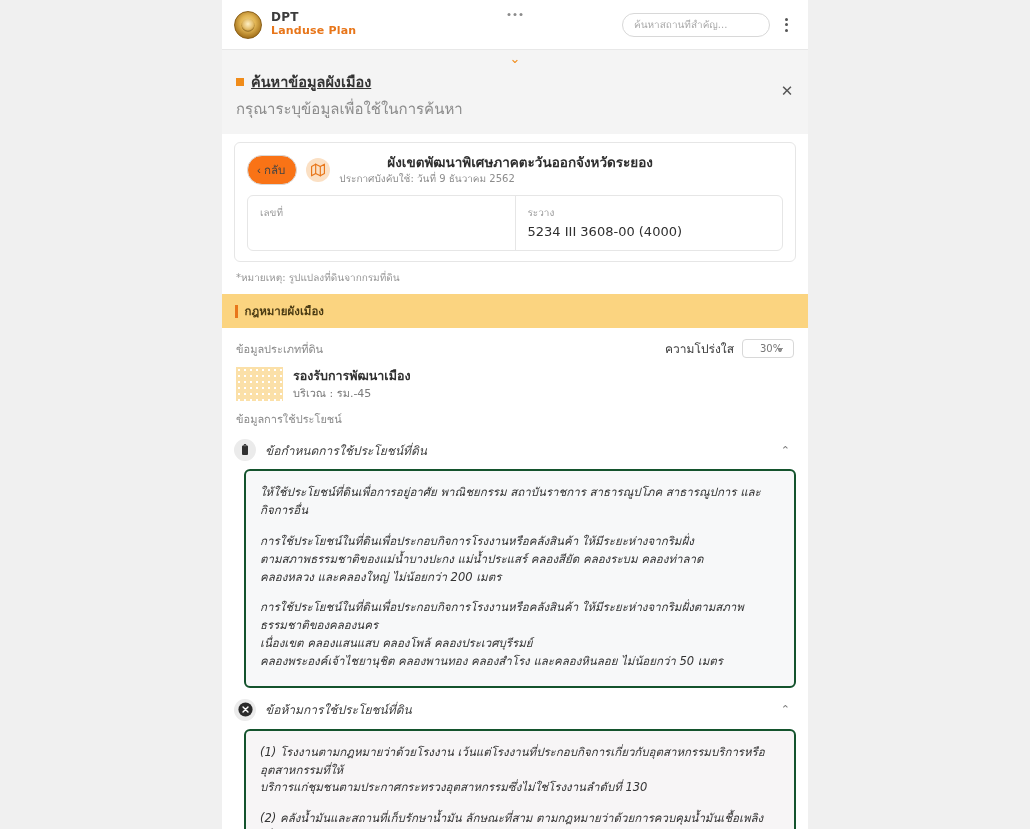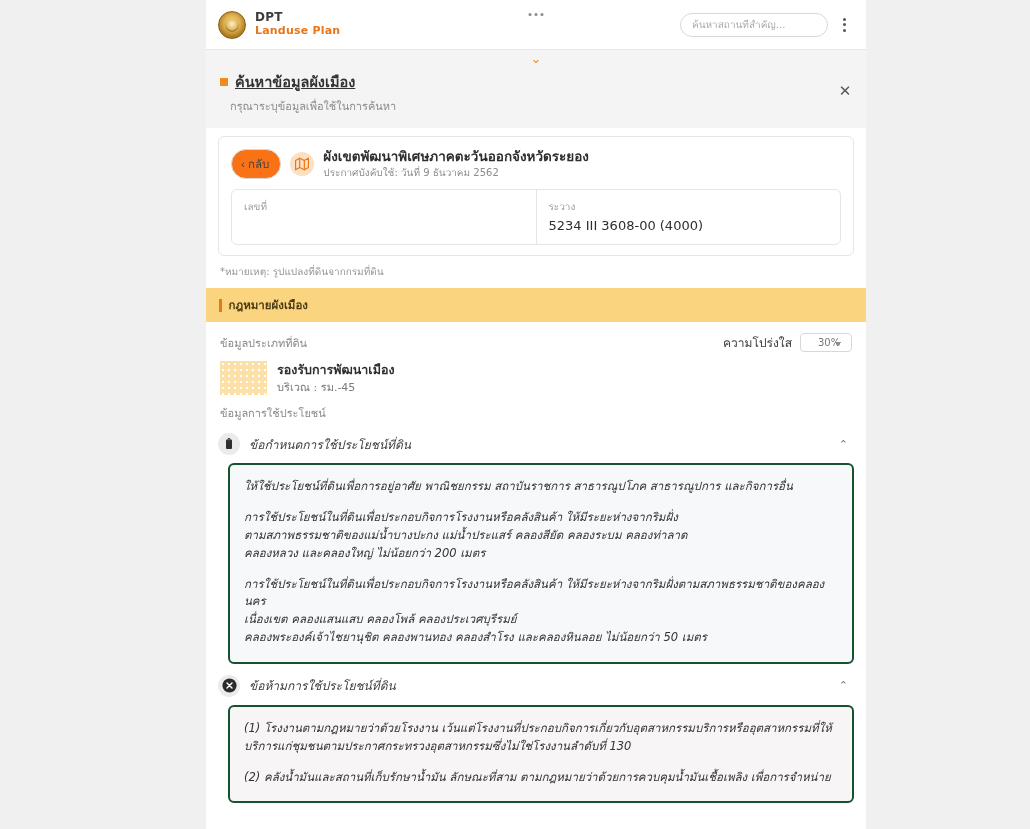--- a/index.html
+++ b/index.html
@@ -12,23 +12,23 @@
     overflow: hidden;
   }
   .page {
     position: relative;
     width: 1030px;
     height: 829px;
     background: #f0f0f0;
   }
   .panel {
     position: absolute;
-    left: 206px;
+    left: 222px;
     top: 0;
-    width: 660px;
+    width: 586px;
     height: 829px;
     background: #ffffff;
     overflow: hidden;
   }
 
   
   .topbar {
     height: 50px;
     display: flex;
     align-items: center;
@@ -108,21 +108,21 @@
   .search-head {
     background: #f4f4f4;
     padding: 4px 14px 13px 14px;
     position: relative;
   }
   .sh-title {
     display: flex; align-items: center; gap: 7px;
     font-size: 14.5px; font-weight: bold; color: #333; text-decoration: underline;
   }
   .sq { width: 8px; height: 8px; background: #f08c1a; display: inline-block; flex: none; }
-  .sh-sub { font-size: 11px; color: #8c8c8c; margin-top: 4px; margin-left: 10px; }
+  .sh-sub { font-size: 15px; color: #8c8c8c; margin-top: 4px; margin-left: 0px; }
   .close-x {
     position: absolute; right: 12px; top: 16px;
     width: 18px; height: 18px; cursor: pointer;
     color: #555; font-size: 15px; line-height: 18px; text-align: center;
     font-family: "DejaVu Sans", sans-serif;
   }
 
   
   .plan-card {
     margin: 8px 12px 0 12px;
@@ -141,21 +141,21 @@
     white-space: nowrap;
     flex: none;
   }
   .map-badge {
     width: 24px; height: 24px; border-radius: 50%;
     background: #fbe0c4;
     display: flex; align-items: center; justify-content: center;
     flex: none;
   }
   .plan-txt { line-height: 1.25; min-width: 0; }
-  .plan-name { font-size: 13.5px; font-weight: bold; color: #2e2e2e; }
+  .plan-name { font-size: 13.5px; font-weight: bold; color: #2e2e2e; margin-left: 48px; }
   .plan-date { font-size: 10px; color: #8c8c8c; margin-top: 2px; }
 
   .fields {
     display: flex;
     margin-top: 10px;
     border: 1px solid #e6e6e6;
     border-radius: 6px;
     overflow: hidden;
   }
   .field { flex: 1; padding: 9px 12px 11px 12px; }

